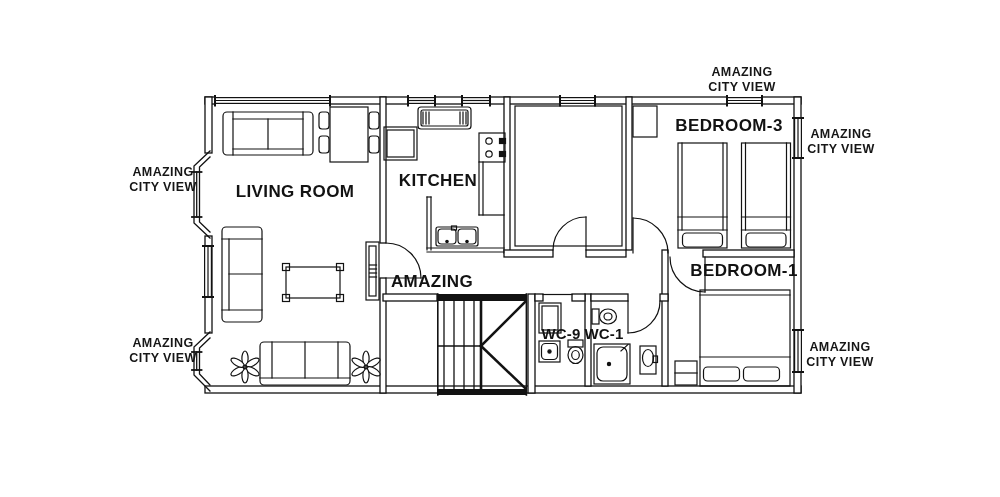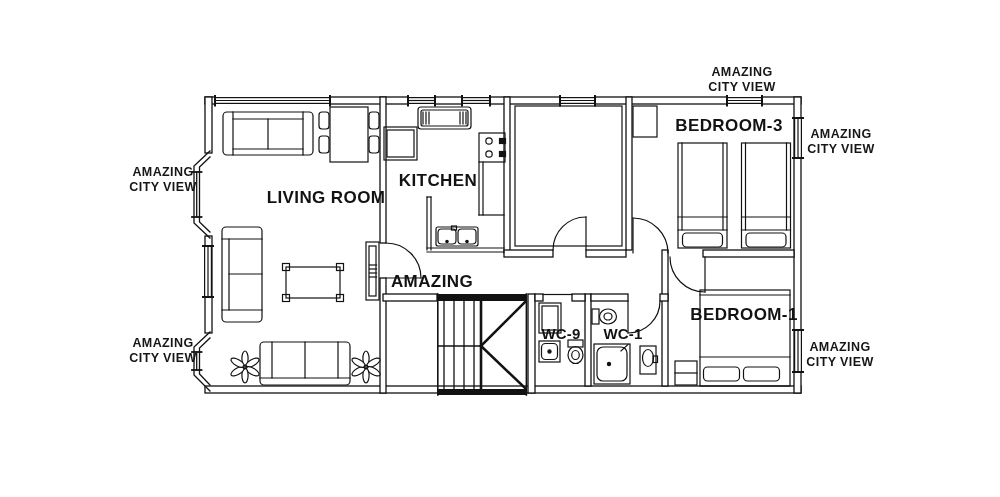--- a/index.html
+++ b/index.html
@@ -14,28 +14,28 @@
     font-size:17px;letter-spacing:0.4px;text-align:center;line-height:1.05;
   }
   .lbl.small{font-size:15px;letter-spacing:0.2px;}
   .view-lbl{
     position:absolute;transform:translate(-50%,-50%);
     font-weight:bold;color:#161616;font-size:12.5px;letter-spacing:0.4px;
     text-align:center;line-height:15px;white-space:nowrap;
   }
   .view-lbl span{display:block;}
   
-  #lbl-living{left:295px;top:198px;margin-left:31px;}
+  #lbl-living{left:295px;top:192px;}
   #lbl-kitchen{left:438px;top:181px;text-align:center;}
   #lbl-dressing{left:572px;top:168px;}
   #lbl-bedroom2{left:729px;top:126px;}
-  #lbl-bedroom1{left:744px;top:271px;margin-top:44px;}
+  #lbl-bedroom1{left:744px;top:271px;}
   #lbl-entrance{left:432px;top:282px;}
   #lbl-wc2{left:561px;top:334px;}
-  #lbl-wc1{left:623px;top:334px;}
+  #lbl-wc1{left:604px;top:334px;}
   #view-left-upper{left:163px;top:180px;}
   #view-left-lower{left:163px;top:351px;}
   #view-top-right{left:742px;top:80px;}
   #view-right-upper{left:841px;top:142px;}
   #view-right-lower{left:840px;top:355px;}
 </style>
 </head>
 <body>
 
 <div class="stage">

